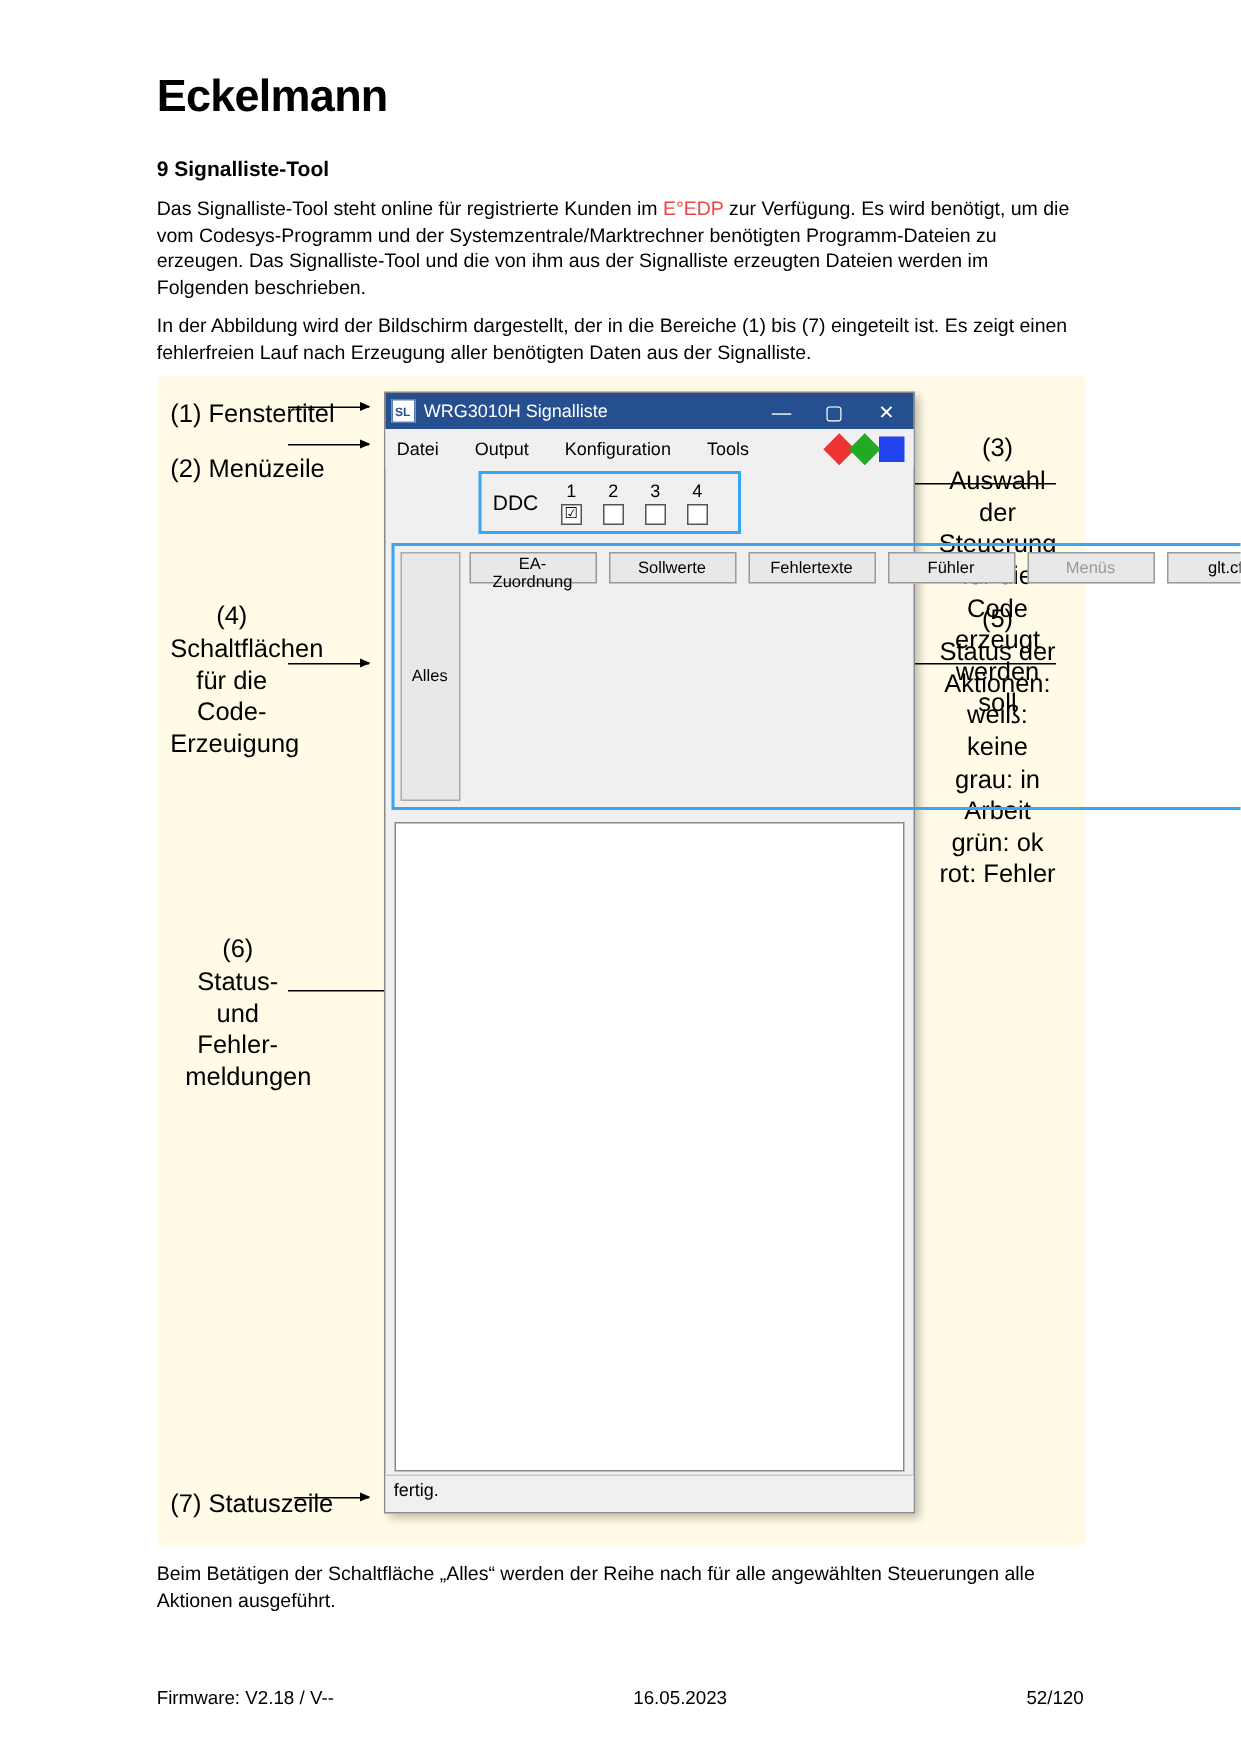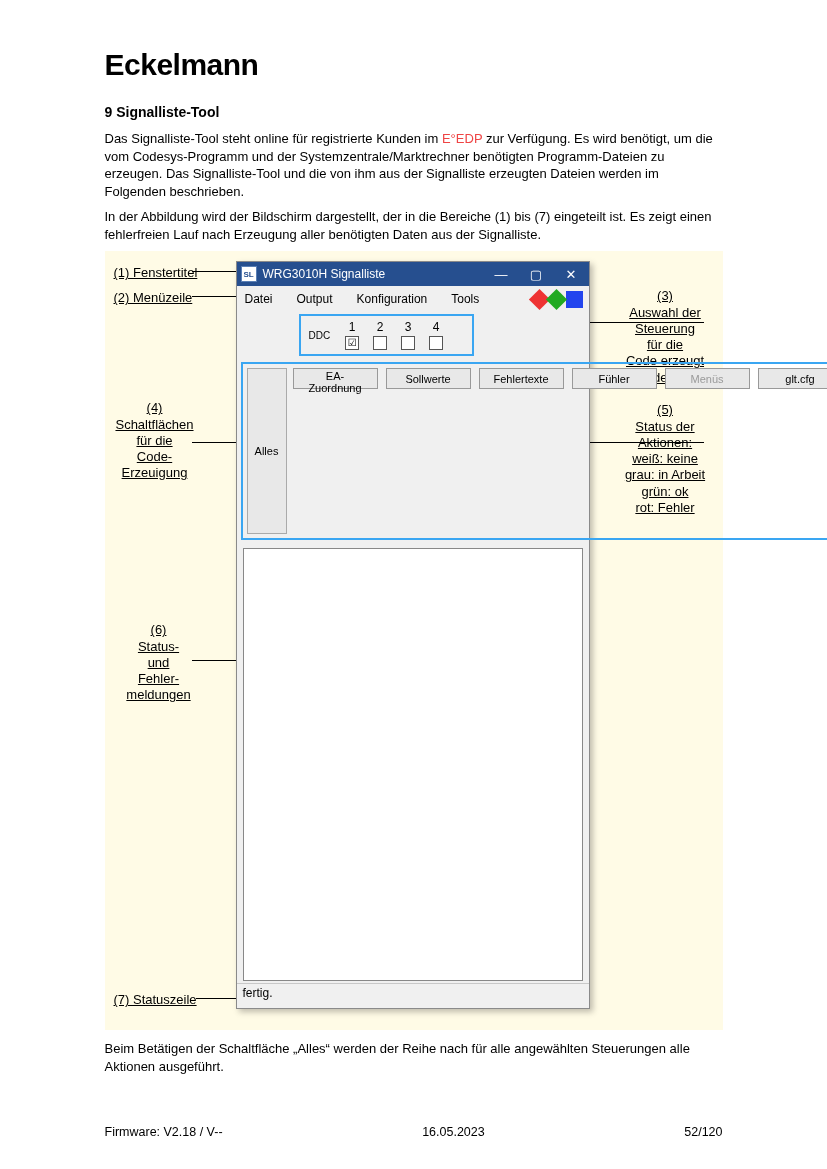--- a/index.html
+++ b/index.html
@@ -2,39 +2,39 @@
 <html><head>
 <meta charset="utf-8">
 <style>
   html,body{margin:0;padding:0;background:#fff;font-family:Arial,Helvetica,sans-serif;color:#000;}
   .page{width:742px;height:1169px;margin:0 auto;position:relative;box-sizing:border-box;padding:48px 62px 0 62px;}
   .logo{font-family:Arial,Helvetica,sans-serif;font-weight:900;font-size:30px;letter-spacing:-0.5px;margin-bottom:22px;}
   h2{font-size:14px;font-weight:bold;margin:0 0 10px 0;}
   p{font-size:13px;line-height:1.35;margin:0 0 8px 0;}
   .link{color:#ef4444;}
   .figure{background:#fffbe6;border:1px solid #fffbe6;padding:6px 0 6px 0;margin-top:6px;position:relative;height:765px;}
-  .annot{position:absolute;font-size:13px;line-height:1.25;text-align:center;text-decoration:underline;}
+  .annot{position:absolute;font-size:17px;line-height:1.25;text-align:center;}
   .arrow{position:absolute;height:1px;background:#000;}
   .arrow::after{content:"";position:absolute;right:-1px;top:-3px;border-left:7px solid #000;border-top:3.5px solid transparent;border-bottom:3.5px solid transparent;}
   .arrow.left::after{right:auto;left:-1px;border-left:none;border-right:7px solid #000;}
   
-  .win{position:absolute;left:130px;top:9px;width:352px;background:#f0f0f0;border:1px solid #8a8a8a;box-shadow:3px 3px 6px rgba(0,0,0,0.25);}
+  .win{position:absolute;left:150px;top:9px;width:352px;background:#f0f0f0;border:1px solid #8a8a8a;box-shadow:3px 3px 6px rgba(0,0,0,0.25);}
   .titlebar{background:#264f8f;color:#fff;height:24px;display:flex;align-items:center;font-size:12px;padding:0 0 0 4px;}
   .titlebar .icon{width:14px;height:14px;background:#fff;border:1px solid #5a7fb5;margin-right:6px;display:flex;align-items:center;justify-content:center;font-size:8px;color:#264f8f;font-weight:bold;}
   .winbtns{margin-left:auto;display:flex;}
   .winbtn{width:35px;height:24px;display:flex;align-items:center;justify-content:center;color:#fff;font-size:13px;}
   .menubar{height:26px;display:flex;align-items:center;padding:0 2px;position:relative;background:#f0f0f0;}
   .menuitem{font-size:12px;padding:0 12px 0 6px;margin-right:6px;}
   .shapes{margin-left:auto;display:flex;gap:2px;align-items:center;padding-right:4px;}
   .diamond{width:15px;height:15px;transform:rotate(45deg);}
   .red{background:#e33;}
   .green{background:#2a2;}
   .blue{background:#24e;width:17px;height:17px;transform:none;}
   .ddcrow{display:flex;align-items:center;border:2px solid #3aa6f2;margin:2px 4px 4px 62px;padding:4px 8px;width:175px;box-sizing:border-box;}
-  .ddclabel{font-size:10px;margin-right:8px;}
+  .ddclabel{font-size:14px;margin-right:8px;}
   .ddccol{display:flex;flex-direction:column;align-items:center;width:28px;font-size:12px;}
   .ddccol .num{height:16px;}
   .cb{width:12px;height:12px;border:1px solid #555;background:#fff;display:inline-flex;align-items:center;justify-content:center;font-size:10px;line-height:1;}
   .body{display:flex;padding:2px 4px;}
   .allesbox{border:2px solid #3aa6f2;padding:4px;display:flex;gap:6px;}
   .allesbtn{width:38px;height:164px;border:1px solid #aaa;background:#e8e8e8;display:flex;align-items:center;justify-content:center;font-size:11px;}
   .btncol{display:flex;flex-direction:row;gap:8px;}
   .btncol button{width:85px;height:21px;font-size:11px;border:1px solid #999;background:#e8e8e8;cursor:default;}
   .btncol button.disabled{color:#9a9a9a;}
   .gridbox{border:2px solid #3aa6f2;padding:4px 6px;margin-left:5px;}
@@ -53,21 +53,21 @@
   <p>
     <span>Das Signalliste-Tool steht online für registrierte Kunden im </span><span class="link">E°EDP</span><span> zur Verfügung. Es wird benötigt, um die vom Codesys-Programm und der Systemzentrale/Marktrechner benötigten Programm-Dateien zu erzeugen. Das Signalliste-Tool und die von ihm aus der Signalliste erzeugten Dateien werden im Folgenden beschrieben.</span>
   </p>
   <p>In der Abbildung wird der Bildschirm dargestellt, der in die Bereiche (1) bis (7) eingeteilt ist. Es zeigt einen fehlerfreien Lauf nach Erzeugung aller benötigten Daten aus der Signalliste.</p>
 
   <div class="figure">
 
     <div class="annot" style="left:8px;top:13px;text-align:left;">(1) Fenstertitel</div>
     <div class="arrow" style="left:86px;top:19px;width:54px;"></div>
 
-    <div class="annot" style="left:8px;top:38px;text-align:right;">(2) Menüzeile</div>
+    <div class="annot" style="left:8px;top:50px;text-align:right;">(2) Menüzeile</div>
     <div class="arrow" style="left:86px;top:44px;width:54px;"></div>
 
     <div class="annot" style="left:8px;top:148px;width:82px;white-space:pre-line;">(4)
 Schaltflächen
 für die
 Code-
 Erzeuigung</div>
     <div class="arrow" style="left:86px;top:190px;width:54px;"></div>
 
     <div class="annot" style="left:18px;top:370px;width:70px;white-space:pre-line;">(6)

